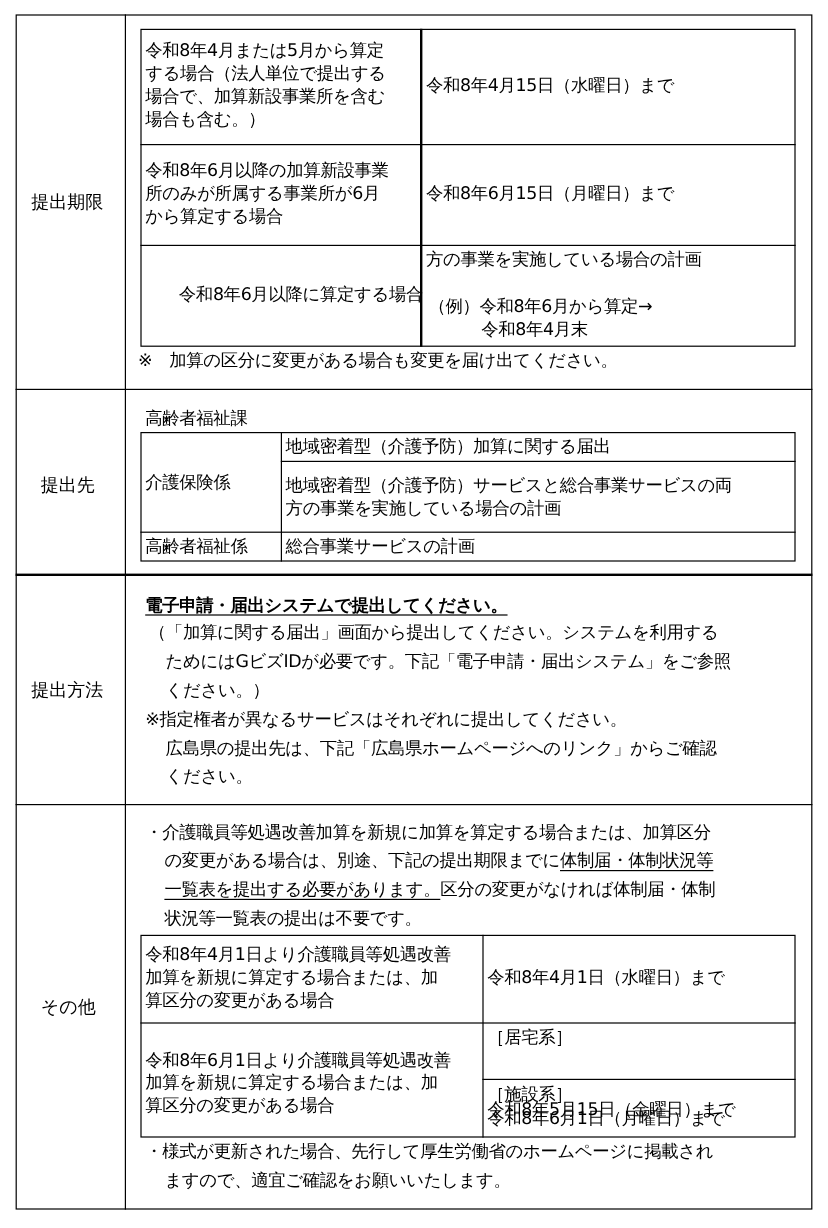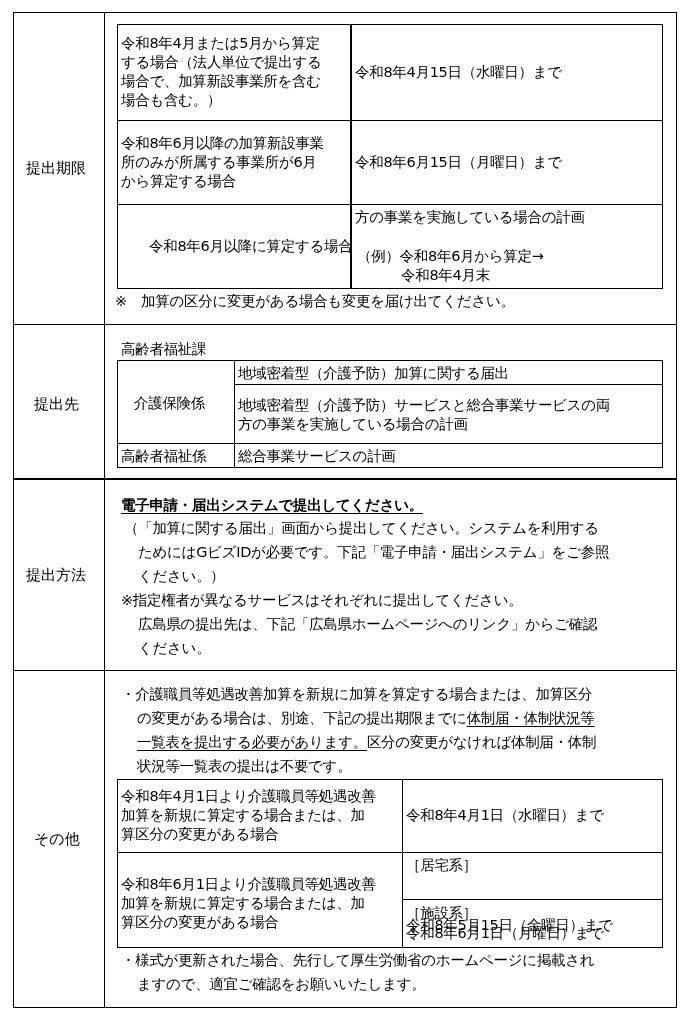--- a/index.html
+++ b/index.html
@@ -50,21 +50,21 @@
 <div class="t" style="left:401px; top:266px;">令和8年4月末</div>
 
 <div class="t" style="left:115px; top:292px;">※　加算の区分に変更がある場合も変更を届け出てください。</div>
 
 <div class="t" style="left:121px; top:340px;">高齢者福祉課</div>
 <div class="abs" style="left:117px; top:360px; width:546px; height:108px; border:1px solid #000;"></div>
 <div class="line-v" style="left:234px; top:360px; height:108px; border-left-width:1px;"></div>
 <div class="line-h" style="left:234px; top:384px; width:429px; border-top-width:1px;"></div>
 <div class="line-h" style="left:117px; top:443px; width:546px; border-top-width:1px;"></div>
 
-<div class="t" style="left:134px; top:394px;">介護保険係</div>
+<div class="t" style="left:121px; top:394px;">介護保険係</div>
 <div class="t" style="left:238px; top:364px;">地域密着型（介護予防）加算に関する届出</div>
 <div class="t" style="left:238px; top:396px;">地域密着型（介護予防）サービスと総合事業サービスの両</div>
 <div class="t" style="left:238px; top:415px;">方の事業を実施している場合の計画</div>
 <div class="t" style="left:121px; top:447px;">高齢者福祉係</div>
 <div class="t" style="left:238px; top:447px;">総合事業サービスの計画</div>
 
 <div class="t bold ul" style="left:121px; top:496px;">電子申請・届出システムで提出してください。</div>
 <div class="t" style="left:124px; top:519px;">（「加算に関する届出」画面から提出してください。システムを利用する</div>
 <div class="t" style="left:138px; top:543px;">ためにはGビズIDが必要です。下記「電子申請・届出システム」をご参照</div>
 <div class="t" style="left:138px; top:567px;">ください。）</div>

